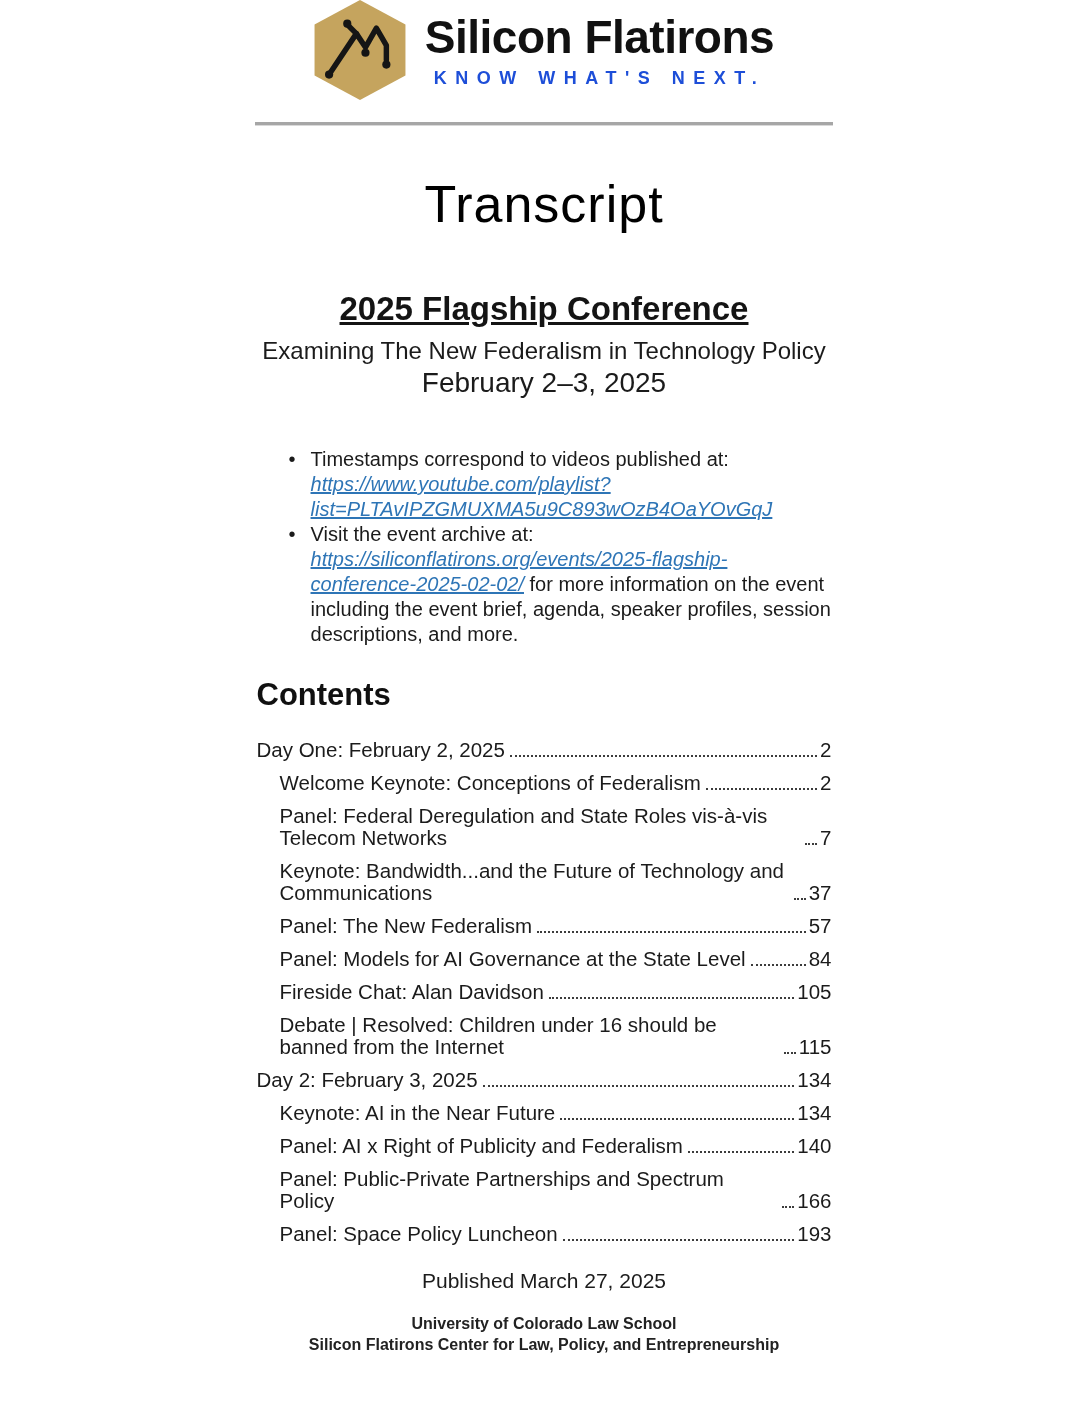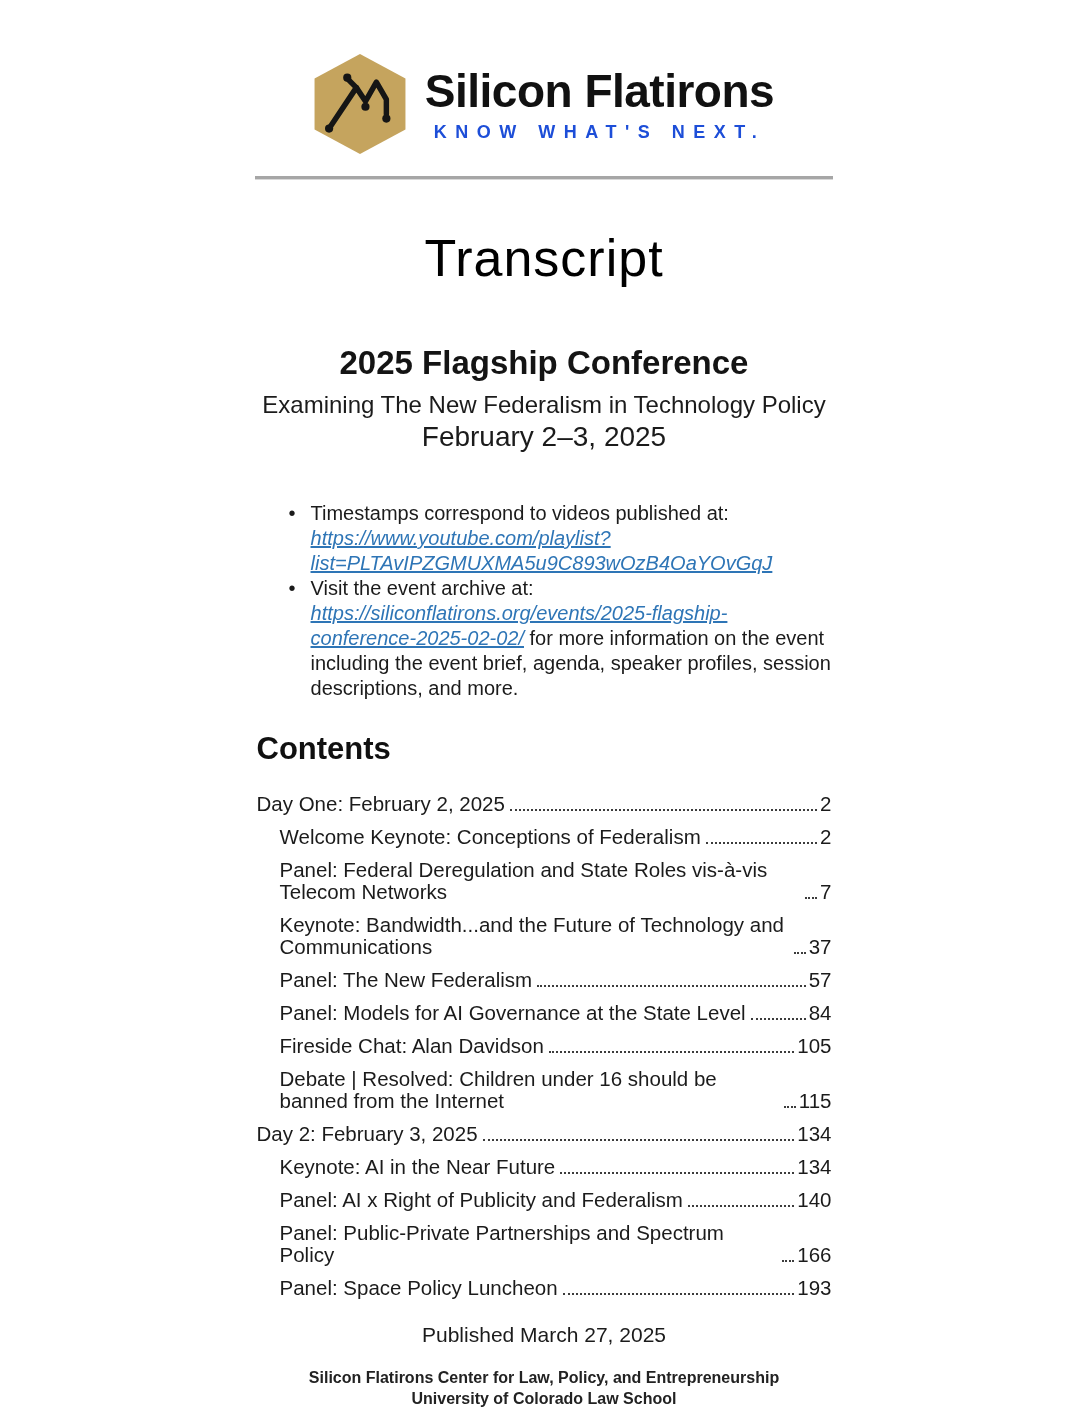--- a/index.html
+++ b/index.html
@@ -9,21 +9,20 @@
     width: 1088px;
     height: 1408px;
     margin: 0 auto;
     background: #ffffff;
     color: #1b1b1b;
     font-family: "Liberation Sans", "DejaVu Sans", sans-serif;
     overflow: hidden;
   }
   
   .logo-block {
-    padding-top: 54px;
     display: flex;
     justify-content: center;
     align-items: center;
     gap: 19px;
   }
   .hex-wrap { width: 92px; height: 100px; flex: 0 0 auto; }
   .logo-text { display: flex; flex-direction: column; }
   .brand {
     font-size: 46px;
     font-weight: 700;
@@ -49,21 +48,21 @@
   
   .doc-title {
     margin: 48px 0 0;
     text-align: center;
     font-size: 52px;
     font-weight: 400;
     letter-spacing: 1px;
     color: #000000;
   }
   .event-block { margin-top: 56px; text-align: center; }
-  .event-heading { margin: 0; font-size: 33px; font-weight: 700; color: #141414; }
+  .event-heading { margin: 0; font-size: 33px; font-weight: 700; color: #141414; text-decoration: underline; }
   .event-subtitle { margin-top: 9px; font-size: 24px; }
   .event-dates { margin-top: 2px; font-size: 28px; }
   
   .bullets {
     width: 575px;
     margin: 48px auto 0;
     padding-left: 32px;
     list-style: none;
     font-size: 20px;
     line-height: 25px;
@@ -243,19 +242,19 @@
         <span class="toc-text">Panel: Space Policy Luncheon</span>
         <span class="toc-leader"></span>
         <span class="toc-page">193</span>
       </div>
     </nav>
 
   <div class="published">Published March 27, 2025</div>
 
   <div class="footer-block">
 
+      <div class="footer-line">University of Colorado Law School</div>
+
       <div class="footer-line">Silicon Flatirons Center for Law, Policy, and Entrepreneurship</div>
 
-      <div class="footer-line">University of Colorado Law School</div>
-
     </div>
 
 </div>
 
 </body></html>

